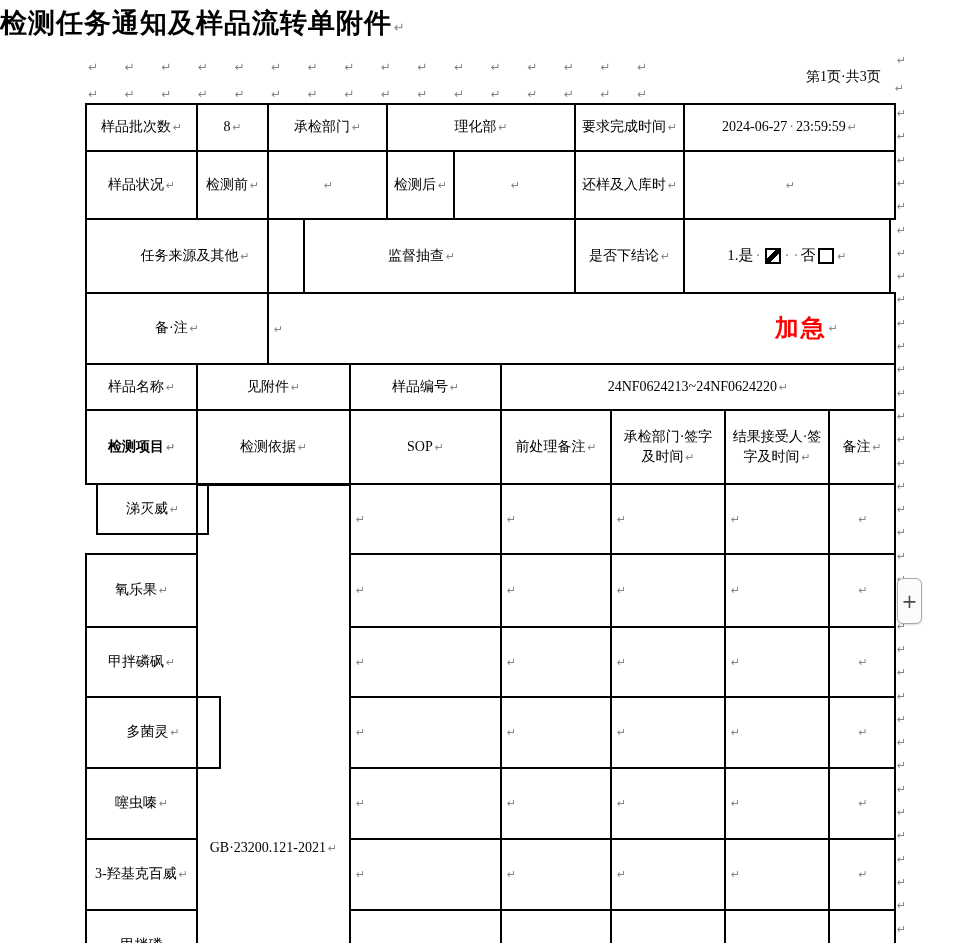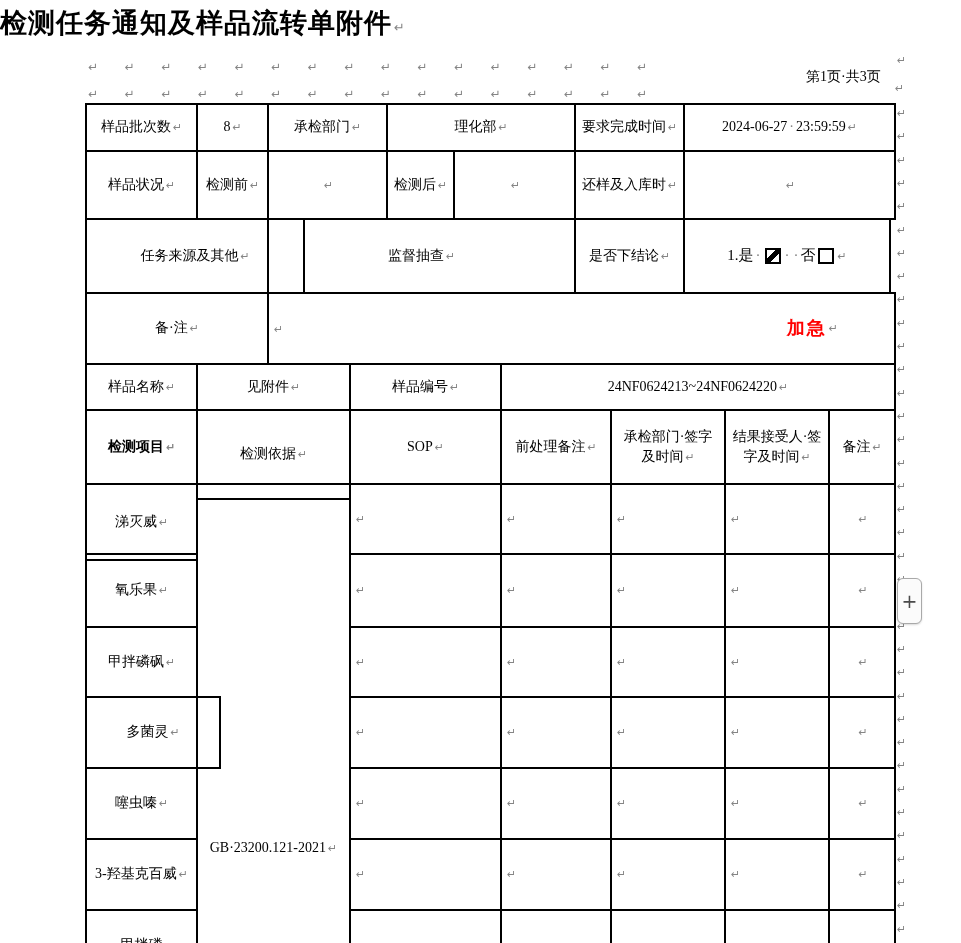--- a/index.html
+++ b/index.html
@@ -24,21 +24,21 @@
         display:flex;align-items:center;justify-content:center;text-align:center;
         font-size:14px;line-height:1.45;}
   .cell.leftal{justify-content:flex-start;padding-left:3px;}
   .cell.bold{font-weight:bold;}
   .cell .t{display:inline;}
   .cell.wrap{padding:0 6px;}
   .cell.basis{display:block;padding-top:353px;font-size:14px;}
   .cell.partial{align-items:flex-start;padding-top:24px;}
   .cell.remarkv{justify-content:flex-end;padding-right:56px;position:relative;}
   .pm-left{position:absolute;left:5px;top:50%;transform:translateY(-50%);margin:0;}
-  .urgent{color:#ff0000;font-weight:bold;font-size:18px;letter-spacing:2px;}
+  .urgent{color:#ff0000;font-weight:bold;font-size:24px;letter-spacing:2px;}
   .datecell{font-size:14px;}
   .concl{font-size:15px;}
   .cbx{display:inline-block;width:12px;height:12px;border:2px solid #000;
        margin:0 2px;background:#fff;}
   .cbx.checked{background:linear-gradient(135deg,#fff 34%,#000 34%,#000 66%,#fff 66%);}
   .plus-btn{position:absolute;left:897px;top:578px;width:25px;height:46px;
        box-sizing:border-box;border:1px solid #a9a9a9;border-radius:6px;background:#fbfbfb;
        box-shadow:0 1px 2px rgba(0,0,0,.15);display:flex;align-items:center;justify-content:center;
        font-family:"DejaVu Sans",sans-serif;font-size:19px;color:#4a4a4a;z-index:6;cursor:pointer;}
 </style>
@@ -231,21 +231,21 @@
     </div>
   <div class="cell" style="left:500px;top:363px;width:396px;height:48px">
       <span>24NF0624213~24NF0624220</span>
       <span class="pmark">↵</span>
     </div>
 
   <div class="cell bold" style="left:85px;top:409px;width:113px;height:76px">
       <span>检测项目</span>
       <span class="pmark">↵</span>
     </div>
-  <div class="cell" style="left:196px;top:409px;width:155px;height:91px">
+  <div class="cell" style="left:196px;top:409px;width:155px;height:77px">
       <span>检测依据</span>
       <span class="pmark">↵</span>
     </div>
   <div class="cell" style="left:349px;top:409px;width:153px;height:76px">
       <span>SOP</span>
       <span class="pmark">↵</span>
     </div>
   <div class="cell" style="left:500px;top:409px;width:112px;height:76px">
       <span>前处理备注</span>
       <span class="pmark">↵</span>
@@ -256,21 +256,21 @@
   <div class="cell wrap" style="left:610px;top:409px;width:116px;height:76px">
       <span class="t"><span>承检部门·签字及时间</span><span class="pmark">↵</span></span>
     </div>
   <div class="cell" style="left:828px;top:409px;width:68px;height:76px">
       <span>备注</span>
       <span class="pmark">↵</span>
     </div>
 
   <div class="cell basis" style="left:196px;top:483px;width:155px;height:499px"><span>GB·23200.121-2021</span><span class="pmark">↵</span></div>
 
-  <div class="cell" style="left:85px;top:483px;width:113px;height:78px">
+  <div class="cell" style="left:96px;top:483px;width:113px;height:52px">
       <span>涕灭威</span>
       <span class="pmark">↵</span>
     </div>
   <div class="cell leftal" style="left:349px;top:483px;width:153px;height:72px">
       <span class="pmark">↵</span>
     </div>
   <div class="cell leftal" style="left:500px;top:483px;width:112px;height:72px">
       <span class="pmark">↵</span>
     </div>
   <div class="cell leftal" style="left:610px;top:483px;width:116px;height:72px">

